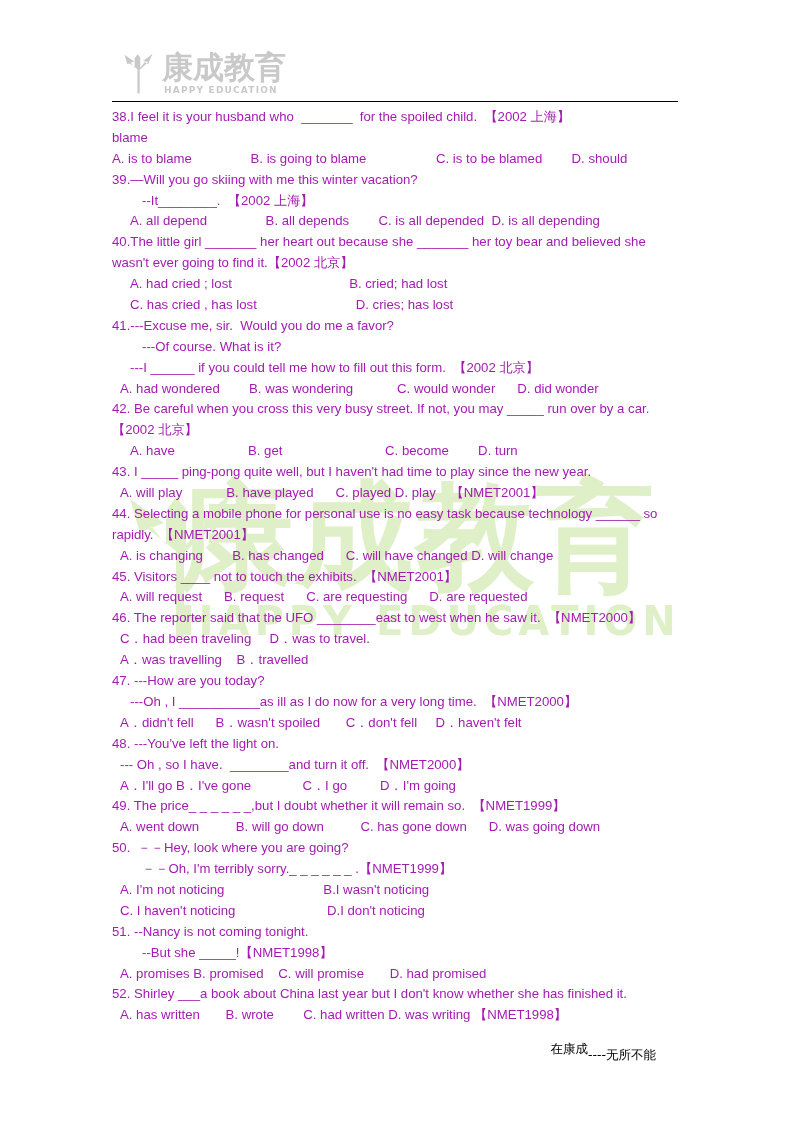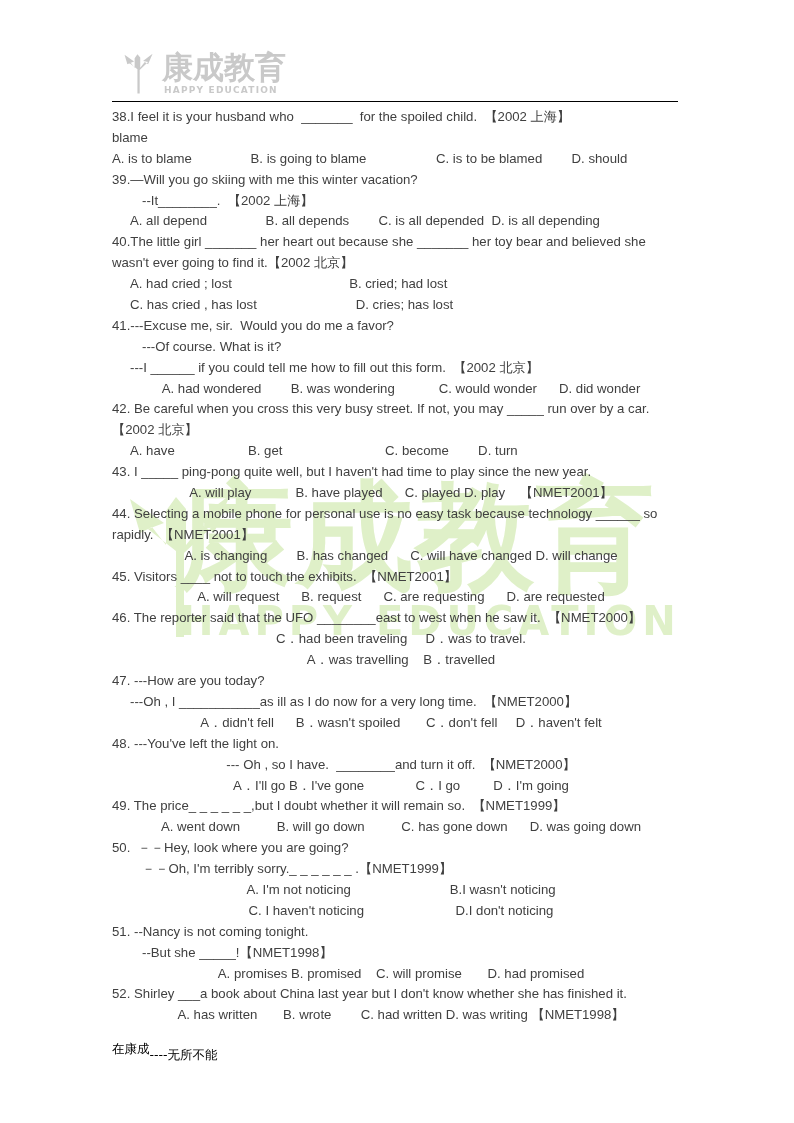--- a/index.html
+++ b/index.html
@@ -121,39 +121,39 @@
     left: 112px;
     top: 107px;
     width: 570px;
     z-index: 1;
   }
   .ln {
     font-size: 13.2px;
     line-height: 20.9px;
     height: 20.9px;
     white-space: pre;
-    color: #404040;
+    color: #a21caf;
     font-family: "Liberation Sans", sans-serif;
   }
 
   
   .i0  { padding-left: 0px; }
-  .i1  { padding-left: 8px; text-align: center; }
+  .i1  { padding-left: 8px; }
   .i2  { padding-left: 18px; }
   .i3  { padding-left: 30px; }
 
   
   .footer {
     position: absolute;
     left: 112px;
     top: 1039px;
     width: 566px;
     height: 20px;
     display: flex;
-    justify-content: flex-start;
+    justify-content: flex-end;
     align-items: center;
     font-size: 12.5px;
     color: #000;
     z-index: 2;
     font-family: "DejaVu Sans", sans-serif;
   }
   .footer-right { padding-right: 22px; margin-top: 12px; }
 </style>
 </head>
 <body>

